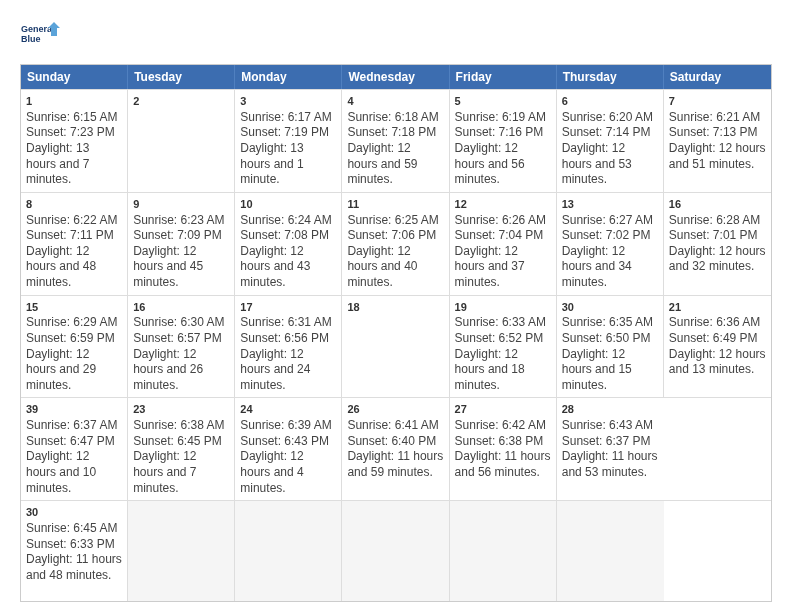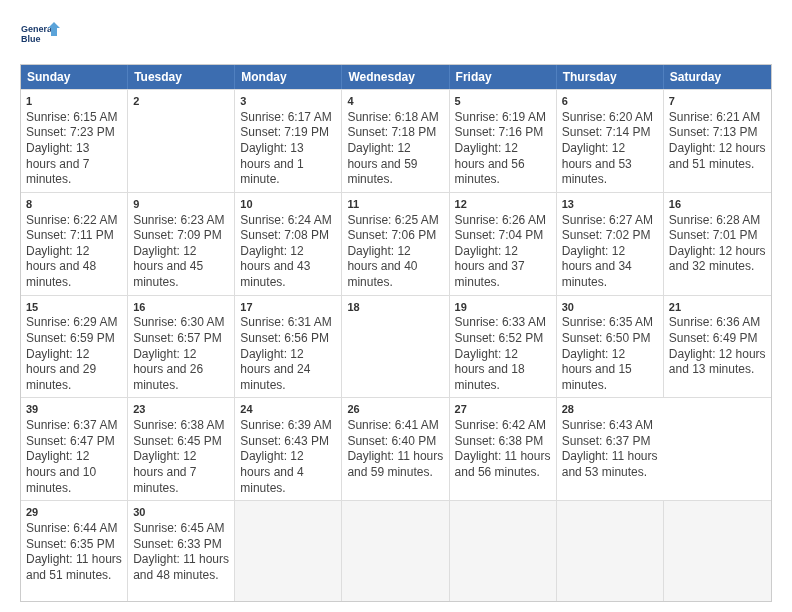--- a/index.html
+++ b/index.html
@@ -233,24 +233,20 @@
           <span class="day-num">27</span>
           <span class="cell-text">Sunrise: 6:42 AM<br>Sunset: 6:38 PM<br>Daylight: 11 hours and 56 minutes.</span>
         </div>
           <div class="cal-cell">
           <span class="day-num">28</span>
           <span class="cell-text">Sunrise: 6:43 AM<br>Sunset: 6:37 PM<br>Daylight: 11 hours and 53 minutes.</span>
         </div>
         </div>
         <div class="cal-row">
           <div class="cal-cell">
-          <span class="day-num">29</span>
-          <span class="cell-text">Sunrise: 6:44 AM<br>Sunset: 6:35 PM<br>Daylight: 11 hours and 51 minutes.</span>
-        </div>
-          <div class="cal-cell">
           <span class="day-num">30</span>
           <span class="cell-text">Sunrise: 6:45 AM<br>Sunset: 6:33 PM<br>Daylight: 11 hours and 48 minutes.</span>
         </div>
           <div class="cal-cell empty"></div>
           <div class="cal-cell empty"></div>
           <div class="cal-cell empty"></div>
           <div class="cal-cell empty"></div>
           <div class="cal-cell empty"></div>
         </div>
       </div>

